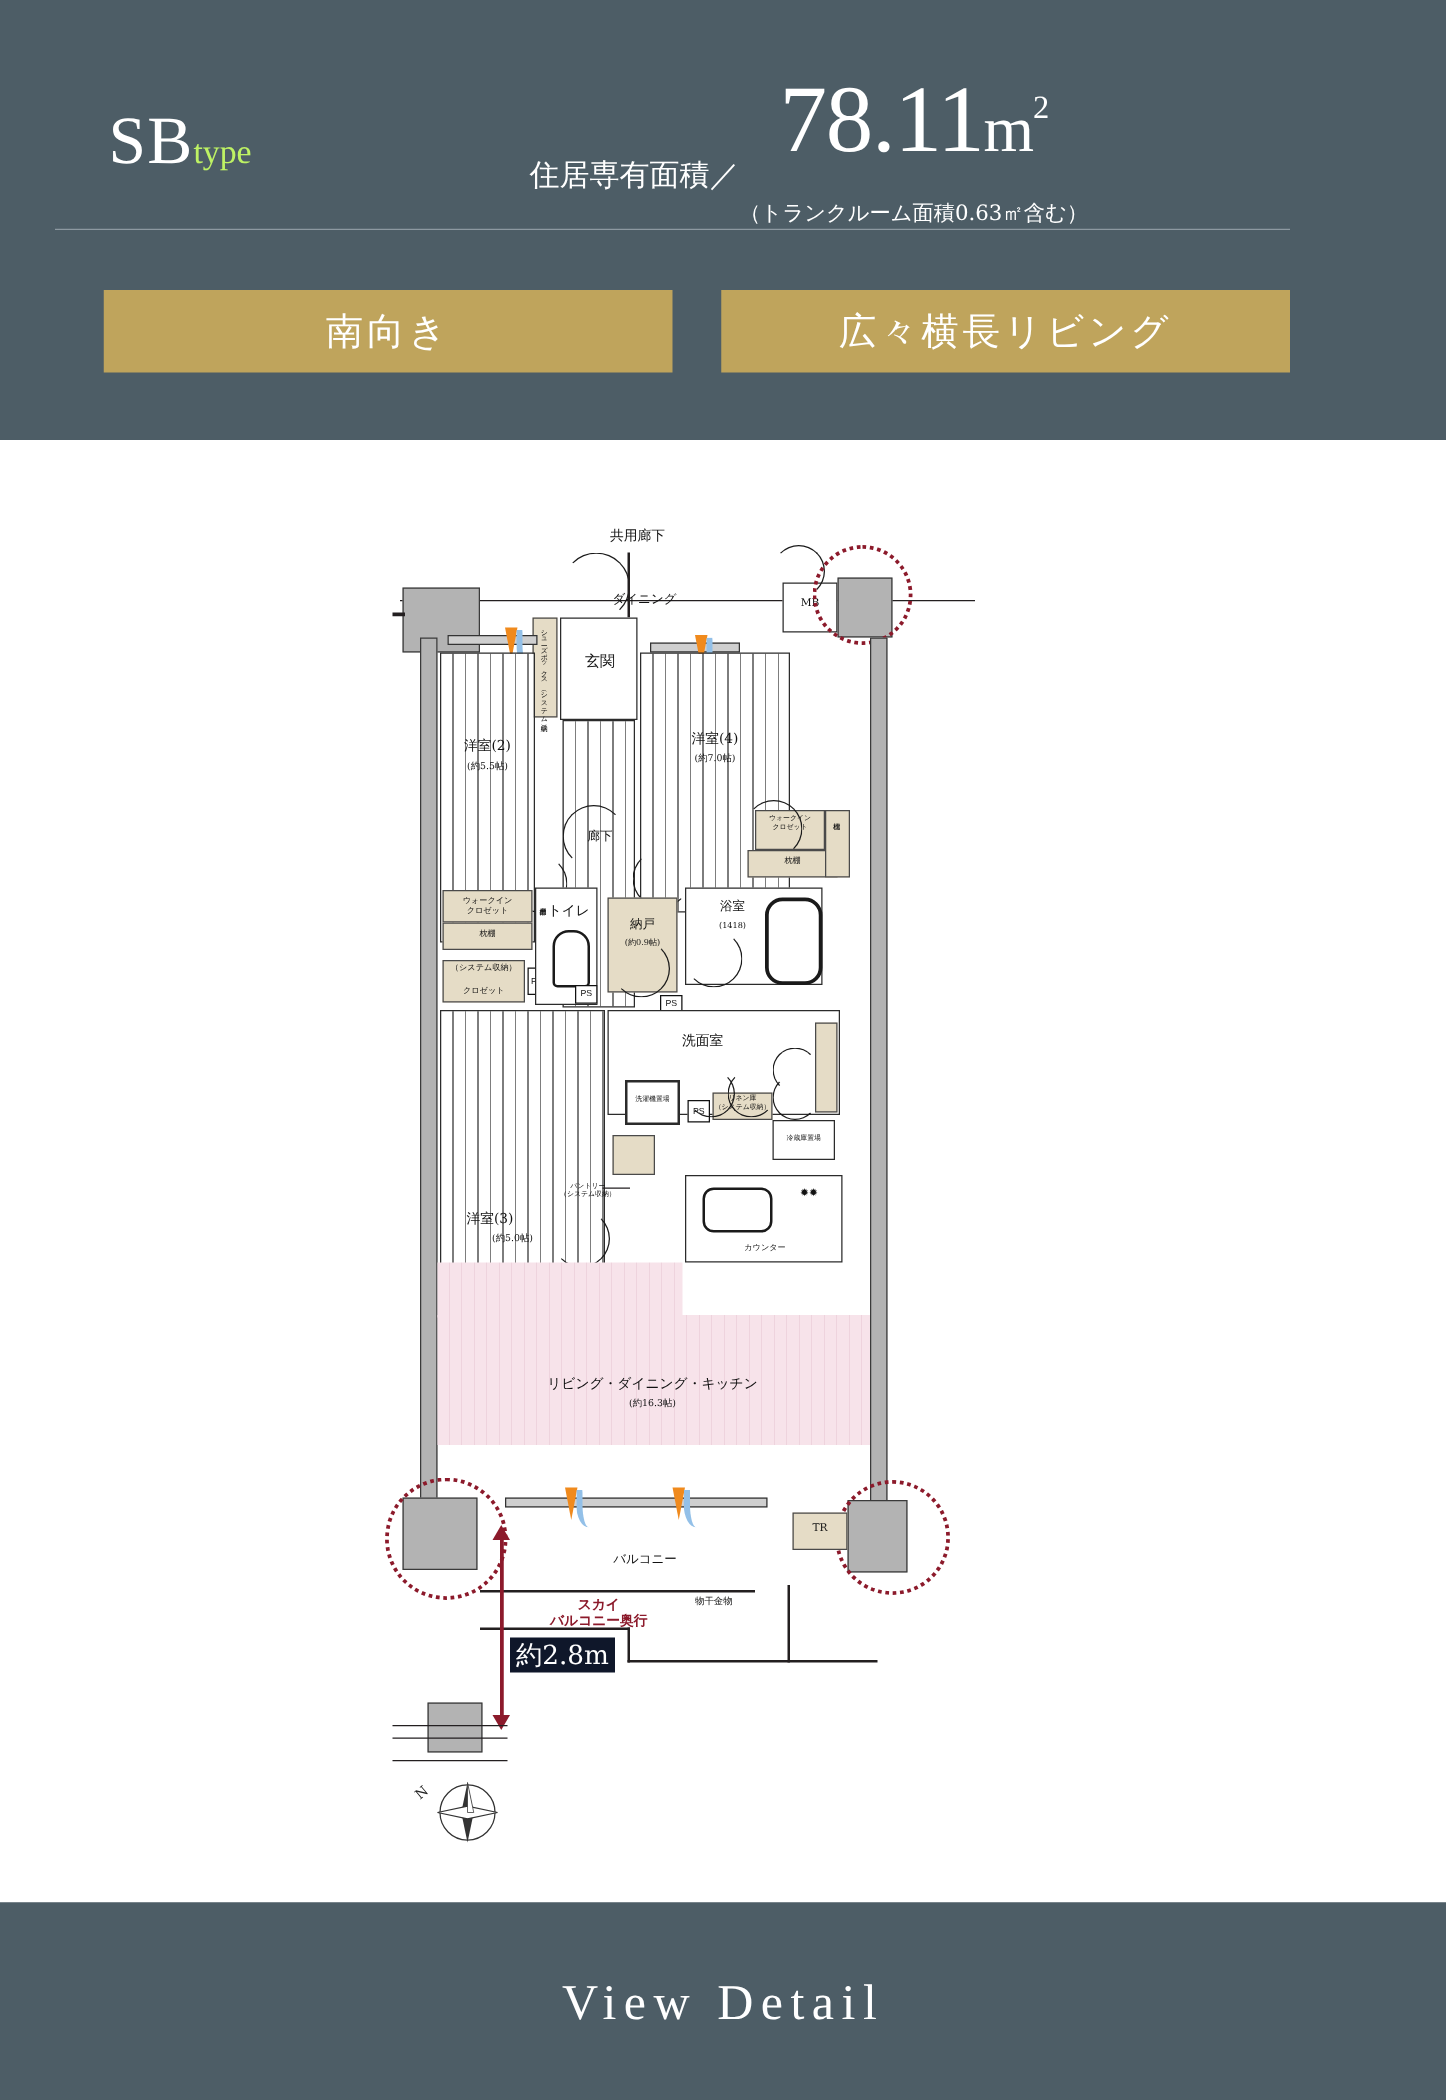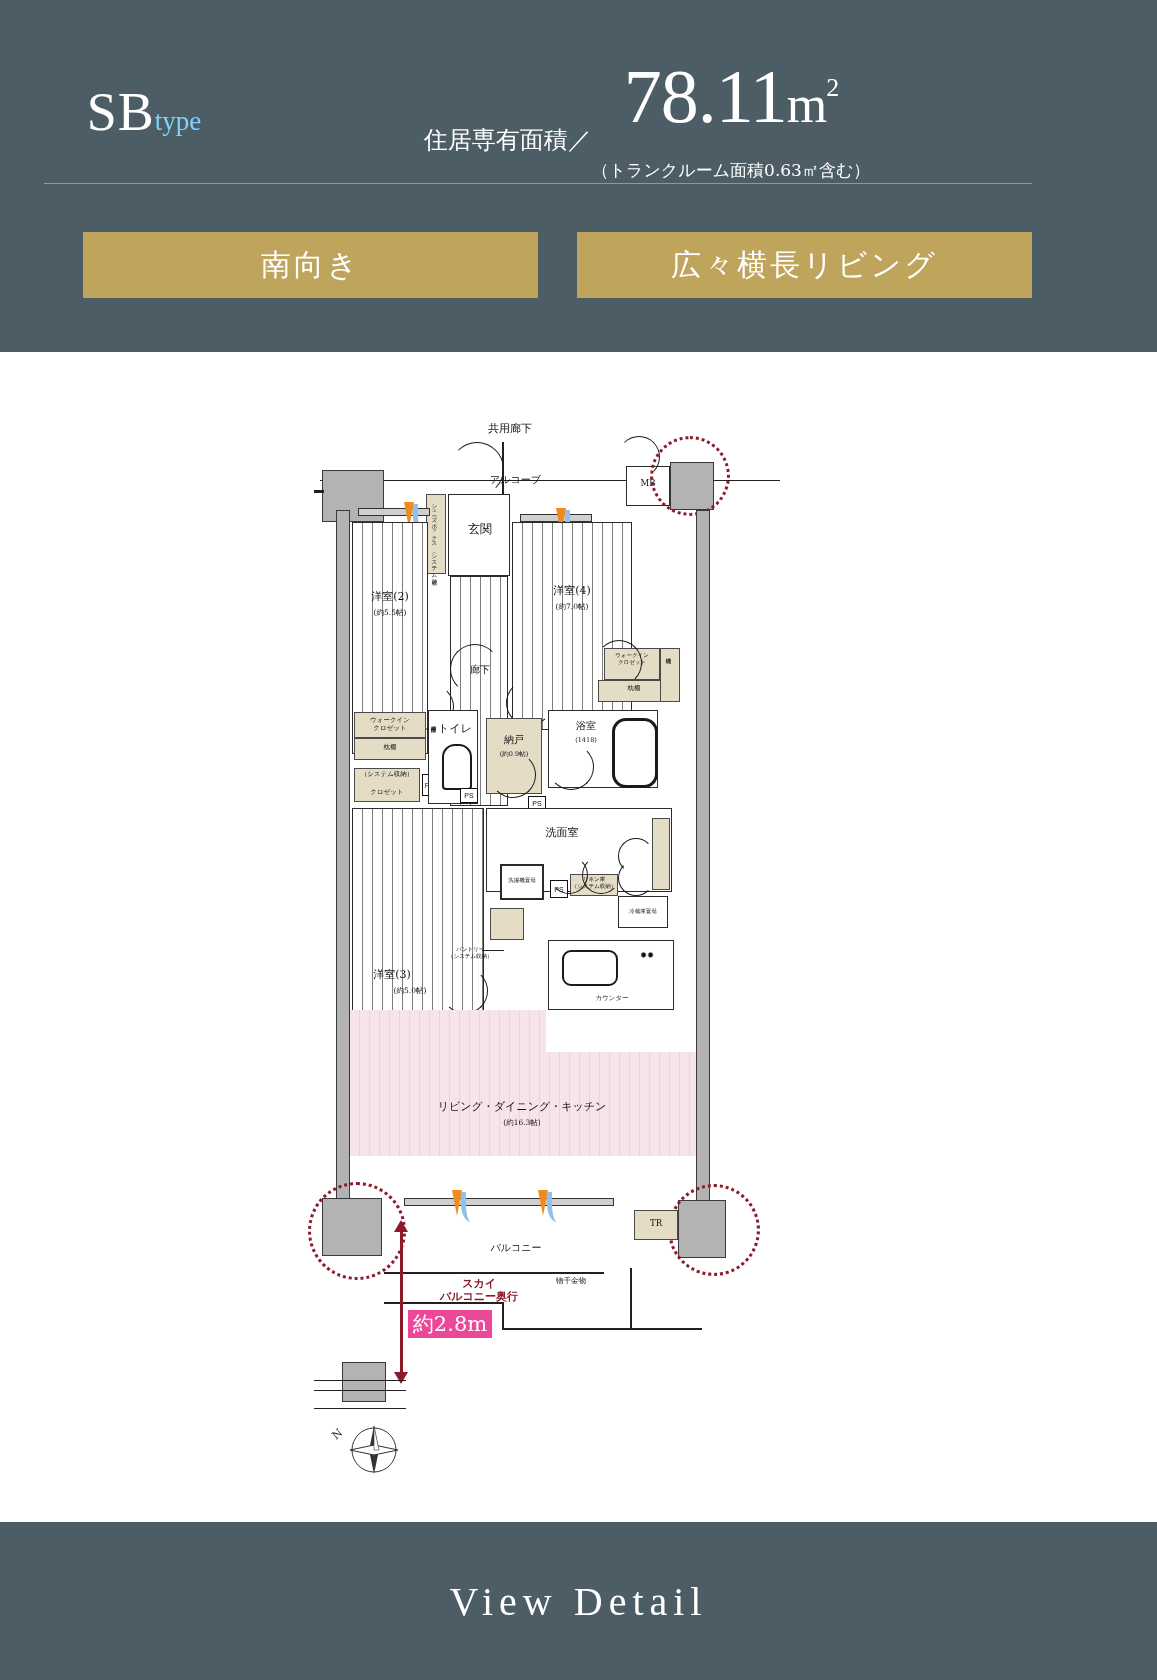--- a/index.html
+++ b/index.html
@@ -11,21 +11,21 @@
   .page{width:1157px;height:1680px;position:relative;background:#4a5a63;box-sizing:border-box;}
 
   
   .header{position:absolute;left:0;top:0;width:1157px;height:352px;background:#4d5d66;}
   .hdr-row{position:absolute;left:44px;top:42px;width:988px;height:140px;display:flex;align-items:center;}
   .hdr-cell{display:flex;flex-direction:column;justify-content:center;align-items:center;height:140px;}
   .cell-type{width:200px;}
   .cell-plan{width:248px;border-left:1px solid #9aa6ad;border-right:1px solid #9aa6ad;}
   .cell-area{flex:1;display:flex;flex-direction:row;align-items:flex-end;justify-content:center;padding-left:18px;}
   .type-main{color:#ffffff;font-size:54px;letter-spacing:1px;line-height:1;}
-  .type-sub{color:#7dd3fc;font-size:27px;letter-spacing:0px;}
+  .type-sub{color:#bef264;font-size:27px;letter-spacing:0px;}
   .plan-l1{color:#ffffff;font-size:41px;line-height:1.15;letter-spacing:2px;}
   .plan-l2{color:#ffffff;font-size:33px;line-height:1.2;letter-spacing:1px;}
   .area-label{color:#ffffff;font-size:24px;padding-bottom:26px;letter-spacing:0px;
               font-family:"DejaVu Serif",serif;}
   .area-num{color:#ffffff;font-size:76px;line-height:.85;letter-spacing:-1px;position:relative;}
   .area-unit{font-size:52px;}
   .area-sup{font-size:26px;vertical-align:super;}
   .area-note{color:#ffffff;font-size:17px;text-align:center;margin-top:6px;
              font-family:"DejaVu Serif",serif;}
   .area-stack{display:flex;flex-direction:column;align-items:center;gap:24px;}
@@ -70,21 +70,21 @@
   .wind{position:absolute;width:12px;height:34px;}
   .wind .b{position:absolute;left:0;top:0;width:0;height:0;
      border-left:5px solid transparent;border-right:5px solid transparent;
      border-top:26px solid #f08a1d;}
   .wind .c{position:absolute;left:9px;top:2px;width:12px;height:30px;
      border-left:5px solid #93c0e8;border-radius:0 60% 0 60%;}
 
   .dimline{position:absolute;background:#8c1a2b;width:3px;}
   .dimarrow{position:absolute;width:0;height:0;border-left:7px solid transparent;
             border-right:7px solid transparent;}
-  .dimbox{position:absolute;background:#ec4899;color:#fff;
+  .dimbox{position:absolute;background:#0f172a;color:#fff;
           font-family:"DejaVu Serif",serif;display:flex;align-items:center;
           justify-content:center;}
   .dimtxt{position:absolute;color:#8c1a2b;font-family:"DejaVu Serif",serif;
           font-size:11px;line-height:1.15;text-align:center;font-weight:bold;margin-left:32px;}
 
   .compass{position:absolute;}
 
   
   .footer{position:absolute;left:0;top:1522px;width:1157px;height:158px;background:#4d5d66;
           display:flex;align-items:center;justify-content:center;}
@@ -127,21 +127,21 @@
 
   <div class="sheet">
     <div class="plan">
 
       <div class="lbl t11 c" style="left:210px;top:0px;">共用廊下</div>
       <div class="wall" style="left:20px;top:58px;width:460px;height:1px;"></div>
 
       <div class="wallg" style="left:22px;top:48px;width:62px;height:52px;"></div>
       <div class="wall" style="left:14px;top:68px;width:10px;height:3px;"></div>
 
-      <div class="lbl t10" style="left:190px;top:52px;">アルコーブ</div>
+      <div class="lbl t10" style="left:190px;top:52px;">ダイニング</div>
       <div class="swing" style="left:150px;top:20px;width:52px;height:52px;transform:rotate(90deg);"></div>
       <div class="wall" style="left:202px;top:20px;width:2px;height:52px;"></div>
 
       <div class="floor" style="left:148px;top:72px;width:62px;height:82px;"></div>
       <div class="lbl t12 c" style="left:180px;top:100px;">玄関</div>
       <div class="beige" style="left:126px;top:72px;width:20px;height:80px;"></div>
       <div class="lbl t6 vert" style="left:131px;top:78px;">シューズボックス
 （システム収納）</div>
 
       <div class="floor" style="left:326px;top:44px;width:44px;height:40px;"></div>

